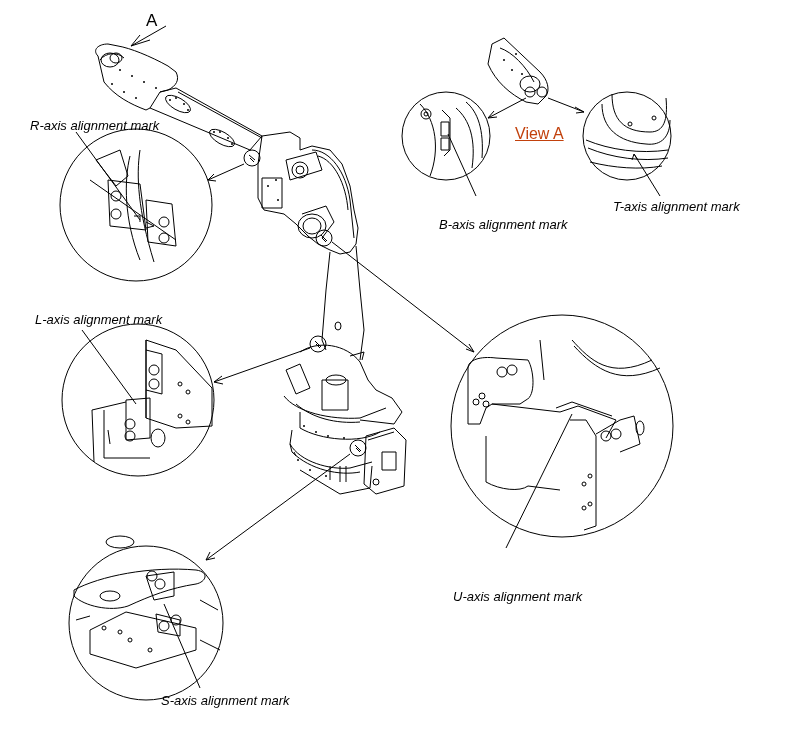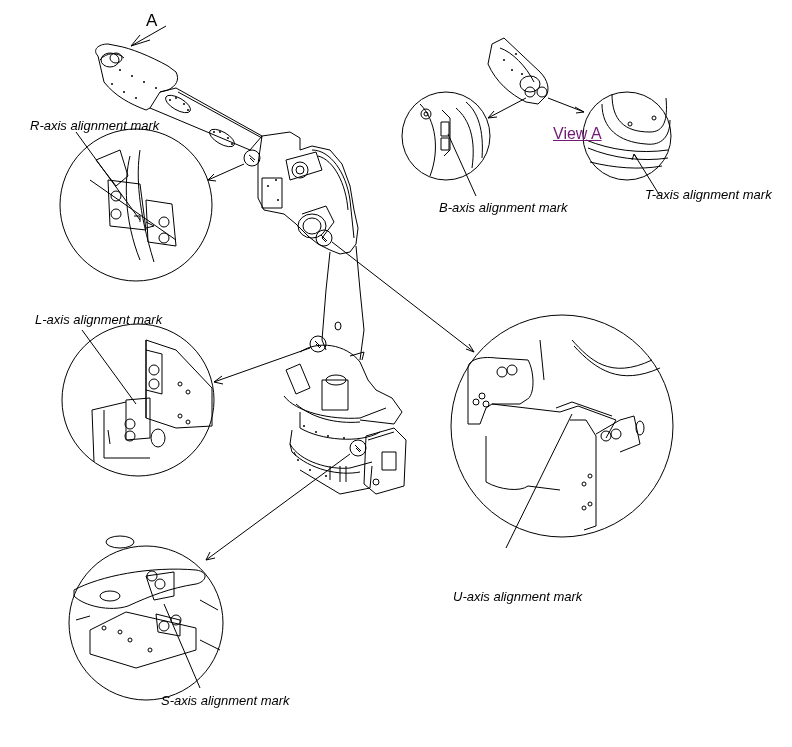--- a/index.html
+++ b/index.html
@@ -1,19 +1,19 @@
 <!DOCTYPE html>
 <html><head>
   <meta charset="utf-8">
   <style>
     html, body { margin: 0; padding: 0; background: #ffffff; }
     body { width: 792px; height: 747px; position: relative; overflow: hidden; font-family: "Liberation Sans", sans-serif; }
     #stage { position: absolute; left: 0; top: 0; width: 792px; height: 747px; }
     .lbl { position: absolute; font-family: "Liberation Sans", sans-serif; font-size: 13px; color: #000; white-space: nowrap; line-height: 1; font-style: italic; }
-    .view-a { position: absolute; font-family: "Liberation Sans", sans-serif; font-size: 16px; color: #701a75; text-decoration: underline; white-space: nowrap; line-height: 1; margin-left: 38px; }
+    .view-a { position: absolute; font-family: "Liberation Sans", sans-serif; font-size: 16px; color: #c2410c; text-decoration: underline; white-space: nowrap; line-height: 1; }
     .arrow-letter { position: absolute; font-family: "Liberation Sans", sans-serif; font-size: 17px; color: #000; line-height: 1; }
     svg line, svg path, svg circle, svg ellipse, svg rect, svg polygon, svg polyline { vector-effect: non-scaling-stroke; }
   </style>
 </head>
 <body>
 
 <div id="stage">
 
   <svg width="792" height="747" viewBox="0 0 792 747" xmlns="http://www.w3.org/2000/svg" style="position:absolute;left:0;top:0" fill="none" stroke="#000" stroke-width="1">
 
@@ -257,18 +257,18 @@
 
       <line x1="506" y1="548" x2="572" y2="414"></line>
     </g>
   </svg>
 
   <span class="arrow-letter" style="left:146px; top:12px;">A</span>
 
   <span class="lbl" style="left:30px; top:119px;">R-axis alignment mark</span>
   <span class="lbl" style="left:35px; top:313px;">L-axis alignment mark</span>
   <span class="lbl" style="left:161px; top:694px;text-align:center;">S-axis alignment mark</span>
-  <span class="lbl" style="left:439px; top:201px;">B-axis alignment mark</span>
-  <span class="lbl" style="left:613px; top:188px;margin-left:32px;">T-axis alignment mark</span>
+  <span class="lbl" style="left:439px; top:218px;">B-axis alignment mark</span>
+  <span class="lbl" style="left:613px; top:200px;">T-axis alignment mark</span>
   <span class="lbl" style="left:453px; top:554px;margin-top:36px;">U-axis alignment mark</span>
 
   <span class="view-a" style="left:515px; top:126px;">View A</span>
 </div>
 
 </body></html>

